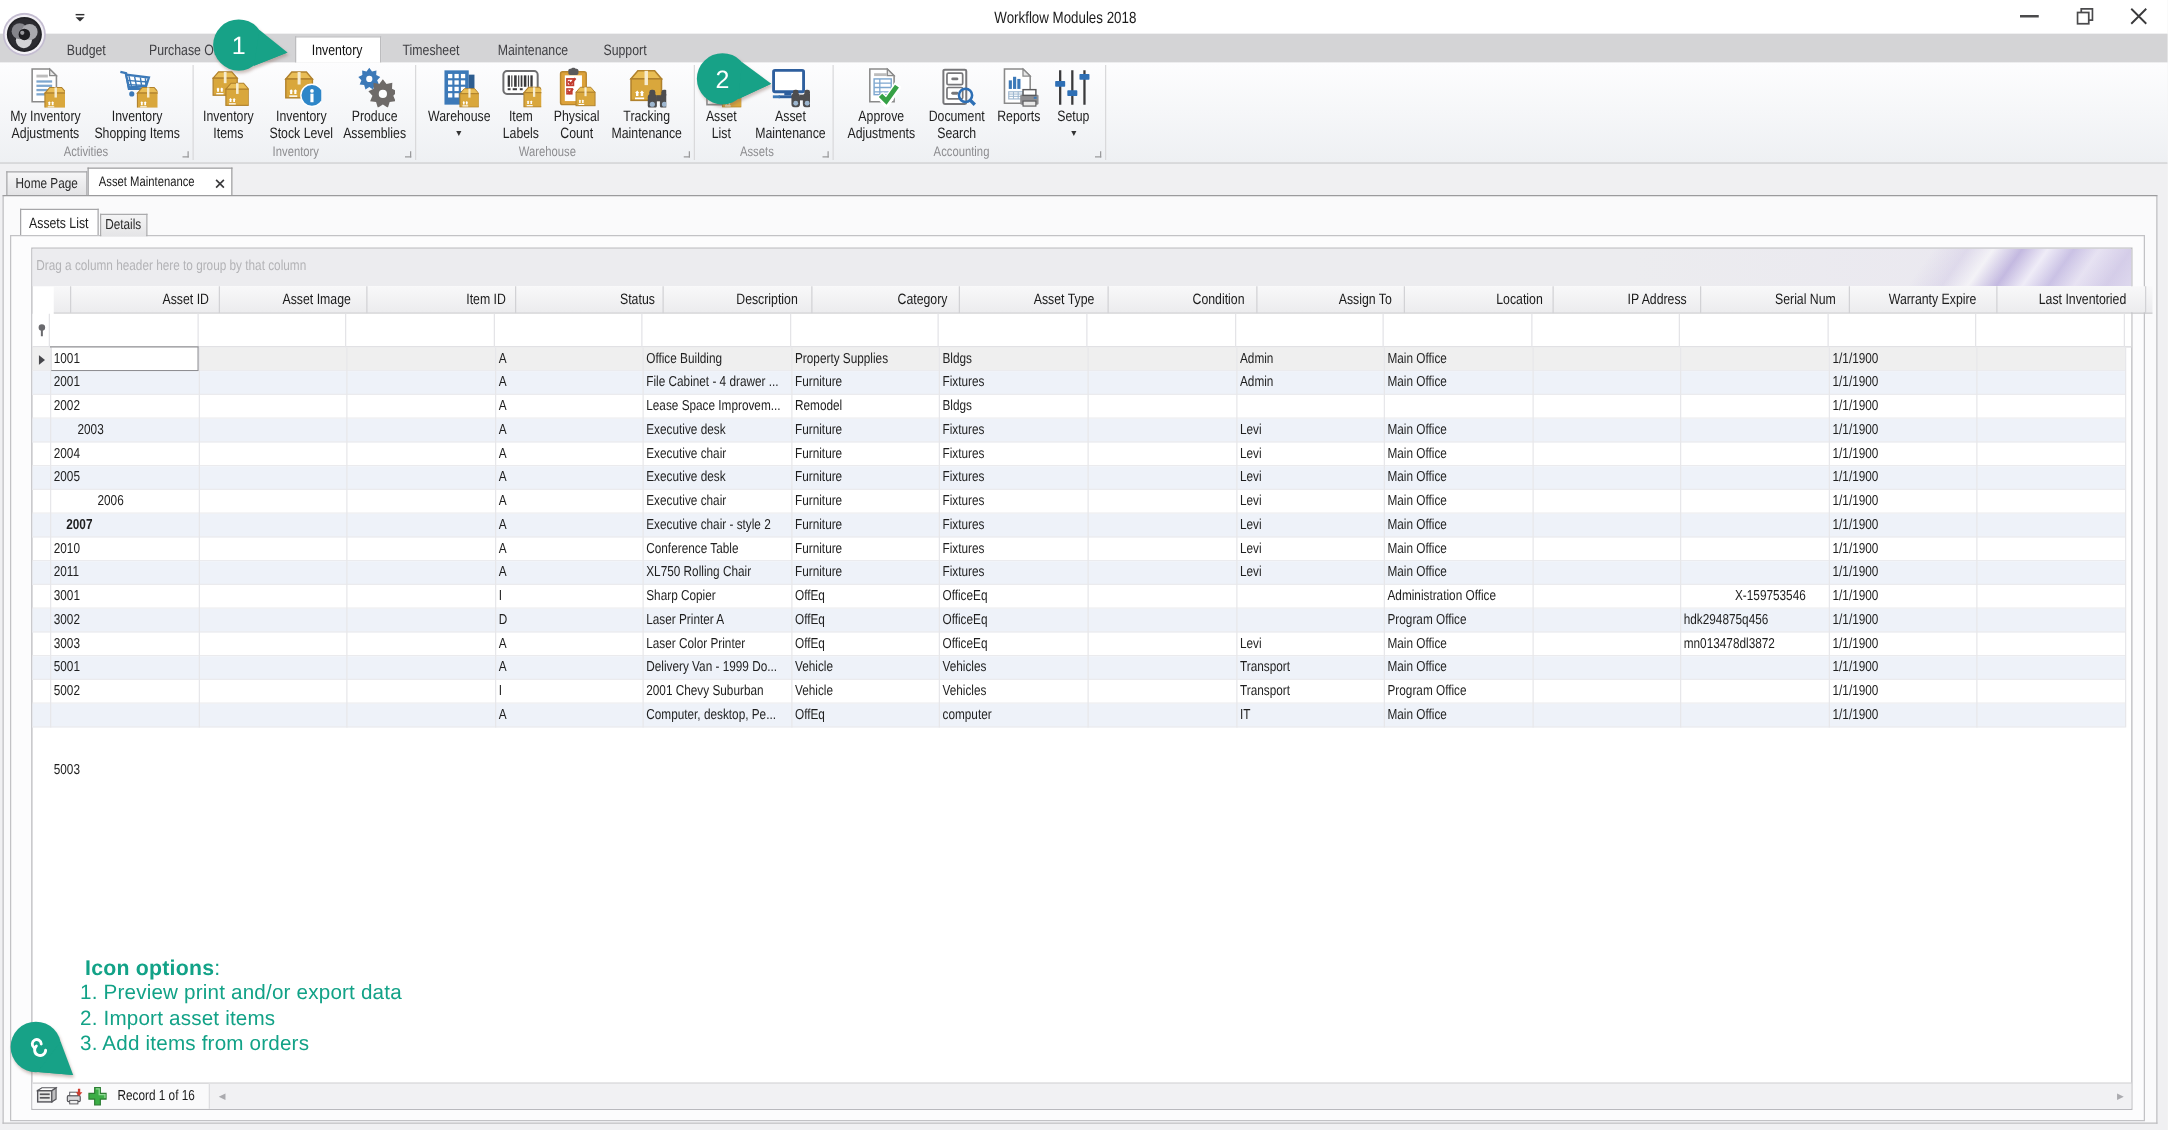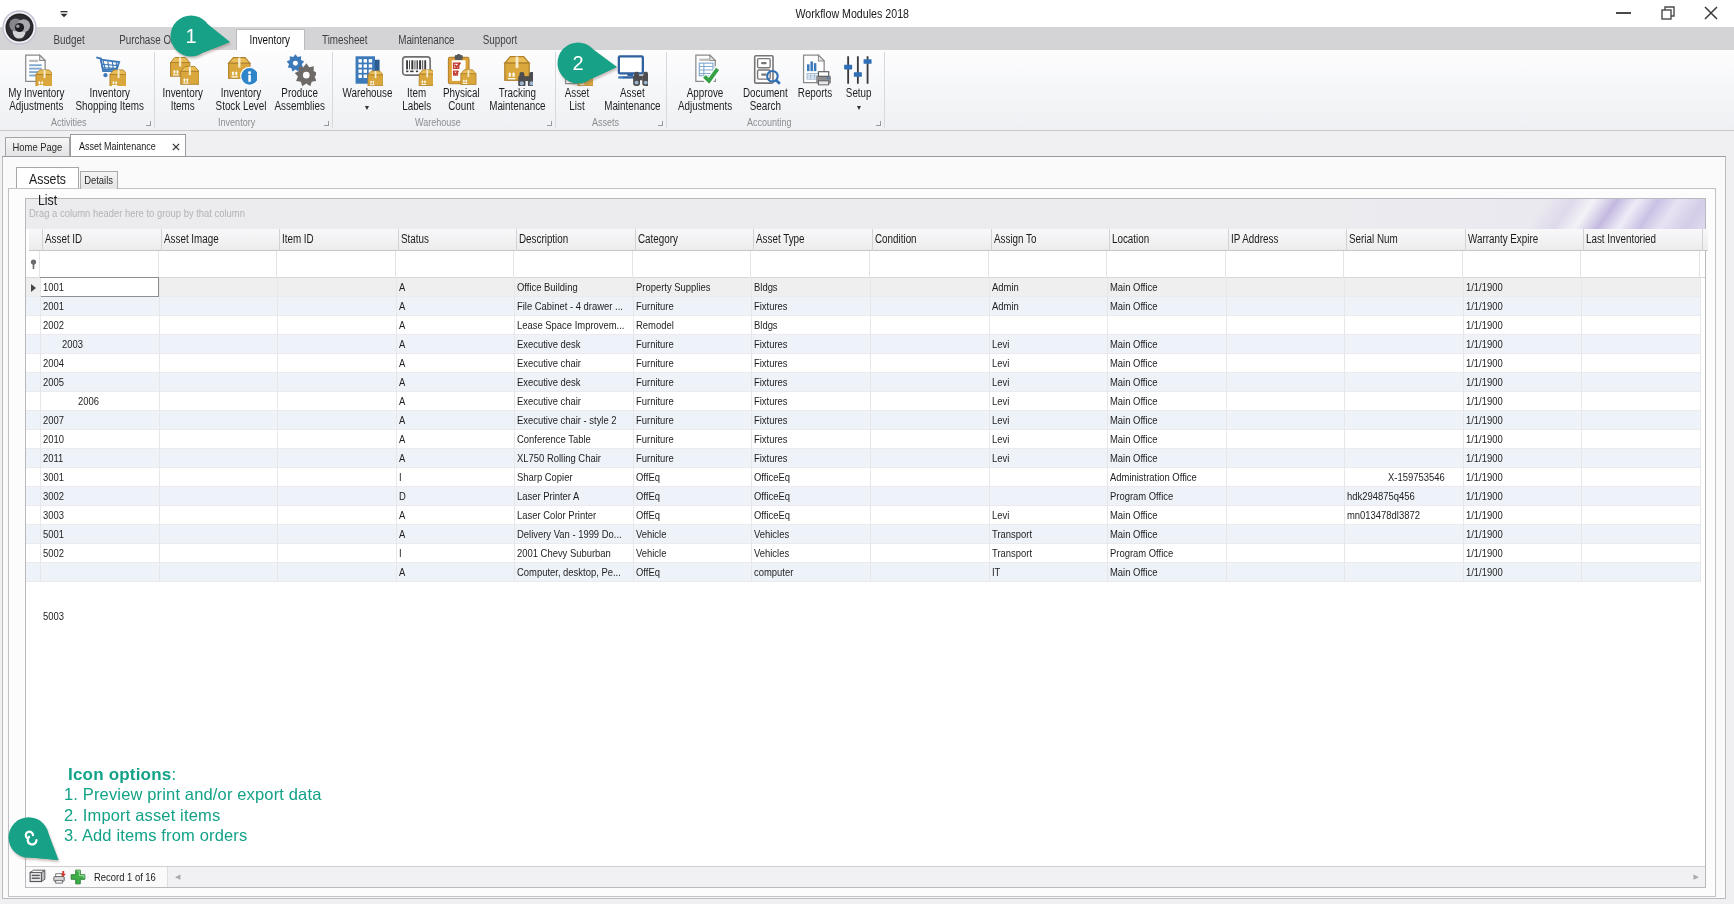--- a/index.html
+++ b/index.html
@@ -17,27 +17,27 @@
 #ribbon { left:0; top:50px; width:1734px; height:81px; background:linear-gradient(#fdfdfe,#eef0f3); border-bottom:1px solid #c9cacc; }
 .gsep { top:52px; width:1px; height:76px; background:#d9d9db; }
 .gcap { top:116px; font-size:11px; color:#8d8d90; text-align:center; }
 .glyph { top:121px; width:5px; height:5px; border-right:1px solid #9a9a9c; border-bottom:1px solid #9a9a9c; }
 .blab { top:87px; font-size:12px; line-height:13px; text-align:center; color:#1e1e1e; }
 .drop { font-size:7px; color:#333; text-align:center; }
 #formbg { left:0; top:131px; width:1734px; height:773px; background:#f0f0f2; }
 #doctab1 { left:5px; top:137px; width:65px; height:19px; background:linear-gradient(#f6f6f7,#e3e3e5); border:1px solid #a5a5a8; border-bottom:none; font-size:11.5px; text-align:center; line-height:18px; color:#2a2a2a; z-index:3; white-space:nowrap; }
 #doctab2 { left:70px; top:134px; width:116px; height:22px; background:#fff; border:1px solid #9b9b9d; border-bottom:none; font-size:11px; color:#1a1a1a; z-index:3; }
 #pane1 { left:2px; top:156px; width:1724px; height:743px; background:#fafafb; border:1px solid #bcbcbf; border-top:1px solid #9b9b9d; }
-#itab1 { left:16px; top:167px; width:63px; height:21px; background:#fff; border:1px solid #a6a6a9; border-bottom:none; font-size:15px; text-align:center; line-height:21px; z-index:3; }
+#itab1 { left:16px; top:167px; width:63px; height:21px; background:#fff; border:1px solid #a6a6a9; border-bottom:none; font-size:12px; text-align:center; line-height:21px; z-index:3; }
 #itab2 { left:80px; top:171px; width:38px; height:18px; background:linear-gradient(#f4f4f5,#e4e4e6); border:1px solid #ababad; border-bottom:none; font-size:11.5px; text-align:center; line-height:16px; color:#2a2a2a; z-index:3; }
 #pane2 { left:8px; top:188px; width:1708px; height:709px; background:#fcfcfd; border:1px solid #c2c2c5; }
 #grid { left:25px; top:198px; width:1681px; height:690px; background:#fff; border:1px solid #b9b9bd; }
 #grouppanel { left:0; top:0; width:1679px; height:30px; background:#ececef; overflow:hidden; }
 #grouptext { left:3px; top:8px; font-size:11.5px; color:#b3b3b6; }
-#hdrrow { left:3px; top:30px; width:1679px; height:22px; background:linear-gradient(#f8f8f9,#ececee); border-bottom:1px solid #c6c6c9; }
+#hdrrow { left:17px; top:30px; width:1679px; height:22px; background:linear-gradient(#f8f8f9,#ececee); border-bottom:1px solid #c6c6c9;text-align:right; }
 .hcell { top:0; height:22px; border-right:1px solid #d2d2d5; font-size:12px; line-height:21px; padding-left:2px; color:#1a1a1a; }
 #filterrow { left:0; top:52px; width:1679px; height:27px; background:#fff; border-bottom:1px solid #d8d8db; }
 .fcell { top:0; height:27px; border-right:1px solid #e4e4e7; }
 .vline { top:79px; width:1px; height:304px; background:#e7e7ea; z-index:2; }
 .row { left:0; width:1674px; height:19px; border-bottom:1px solid #ebebee; font-size:11.5px; }
 .row.alt { background:#eef2f9; }
 .row.sel { background:#efefef; }
 .cell { position:absolute; top:0; height:19px; line-height:18px; padding-left:3px; white-space:nowrap; overflow:hidden; }
 #statusrow { left:0; top:667px; width:1679px; height:21px; background:#fafafb; border-top:1px solid #cfcfd2; font-size:11.5px; }
 </style>
@@ -535,21 +535,21 @@
         <span class="cell" style="left:14px;width:119px;padding-left:38px;"><span class="t">2006</span></span>
         <span class="cell" style="left:370px;width:118px;"><span class="t">A</span></span>
         <span class="cell" style="left:488px;width:119px;"><span class="t">Executive chair</span></span>
         <span class="cell" style="left:607px;width:118px;"><span class="t">Furniture</span></span>
         <span class="cell" style="left:725px;width:119px;"><span class="t">Fixtures</span></span>
         <span class="cell" style="left:963px;width:118px;"><span class="t">Levi</span></span>
         <span class="cell" style="left:1081px;width:119px;"><span class="t">Main Office</span></span>
         <span class="cell" style="left:1437px;width:118px;"><span class="t">1/1/1900</span></span>
       </div>
 <div class="abs row alt" style="top:212px;">
-        <span class="cell" style="left:14px;width:119px;"><span class="t">2007</span></span>
+        <span class="cell" style="left:24px;width:119px;font-weight:bold;"><span class="t">2007</span></span>
         <span class="cell" style="left:370px;width:118px;"><span class="t">A</span></span>
         <span class="cell" style="left:488px;width:119px;"><span class="t">Executive chair - style 2</span></span>
         <span class="cell" style="left:607px;width:118px;"><span class="t">Furniture</span></span>
         <span class="cell" style="left:725px;width:119px;"><span class="t">Fixtures</span></span>
         <span class="cell" style="left:963px;width:118px;"><span class="t">Levi</span></span>
         <span class="cell" style="left:1081px;width:119px;"><span class="t">Main Office</span></span>
         <span class="cell" style="left:1437px;width:118px;"><span class="t">1/1/1900</span></span>
       </div>
 <div class="abs row" style="top:231px;">
         <span class="cell" style="left:14px;width:119px;"><span class="t">2010</span></span>

